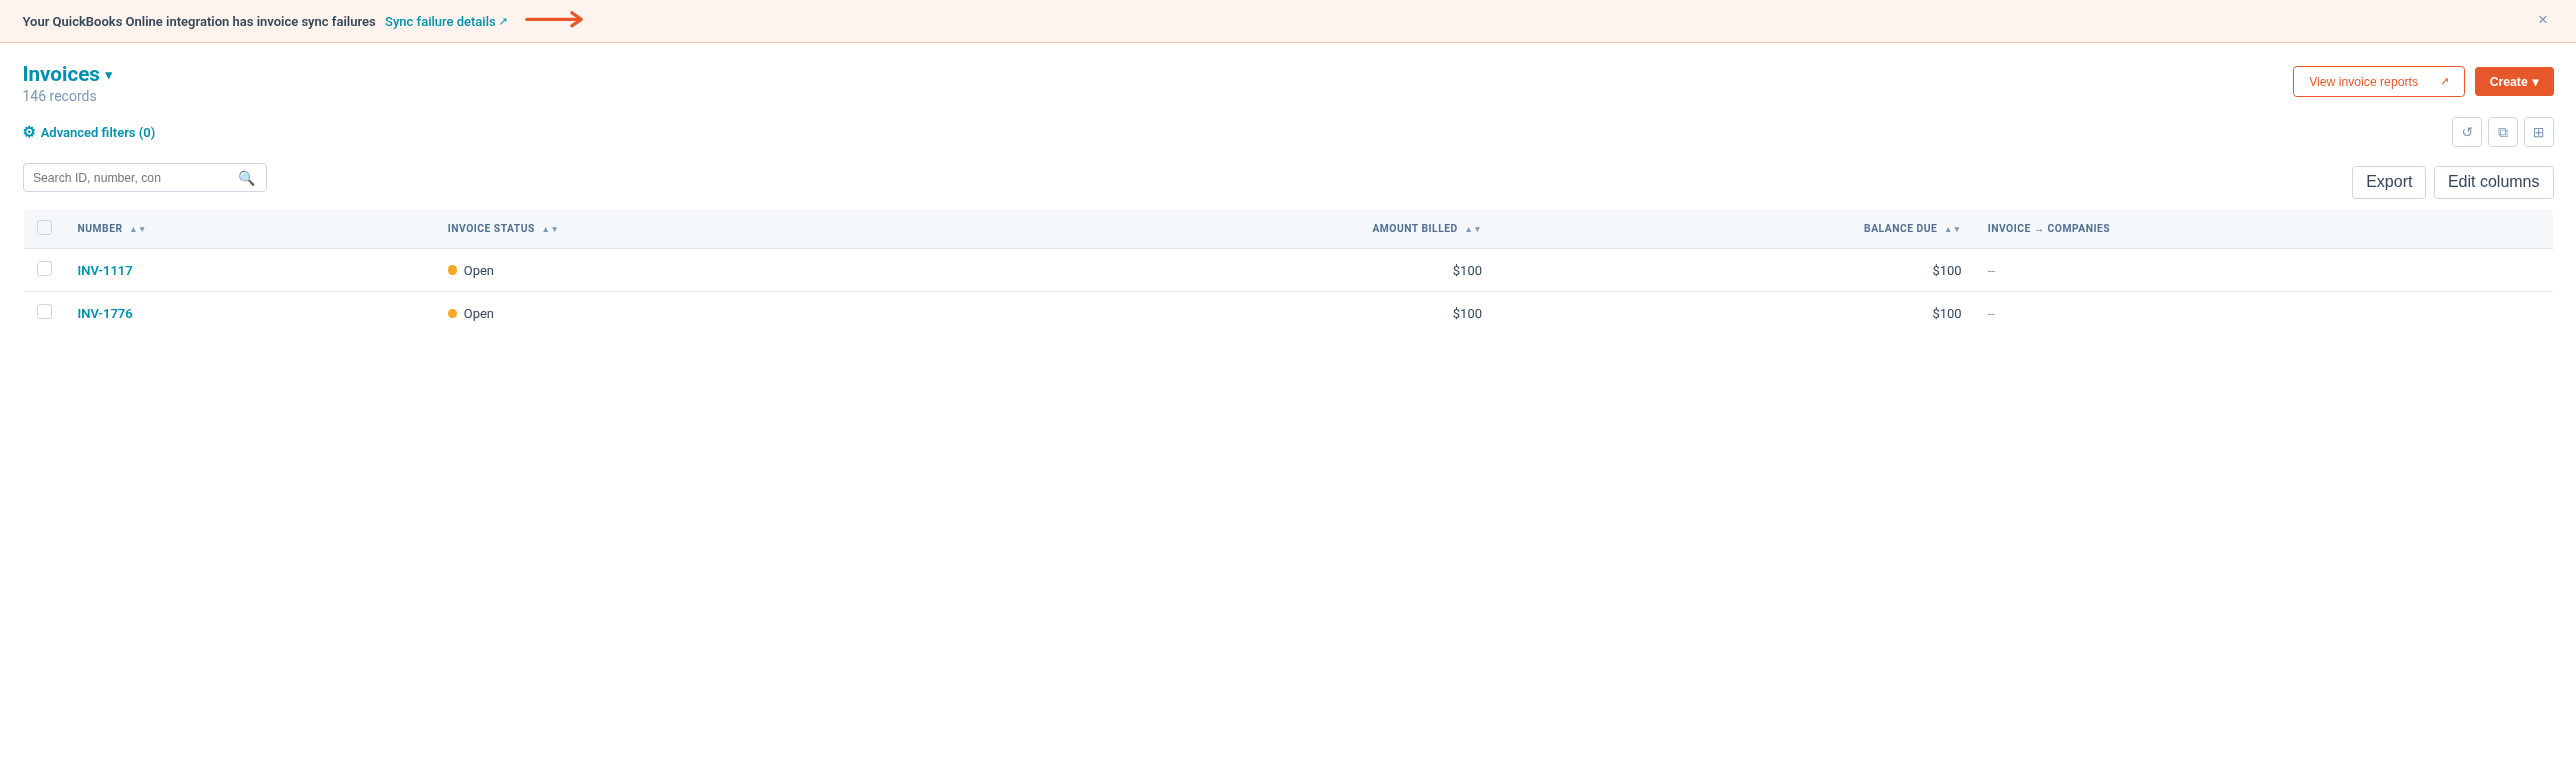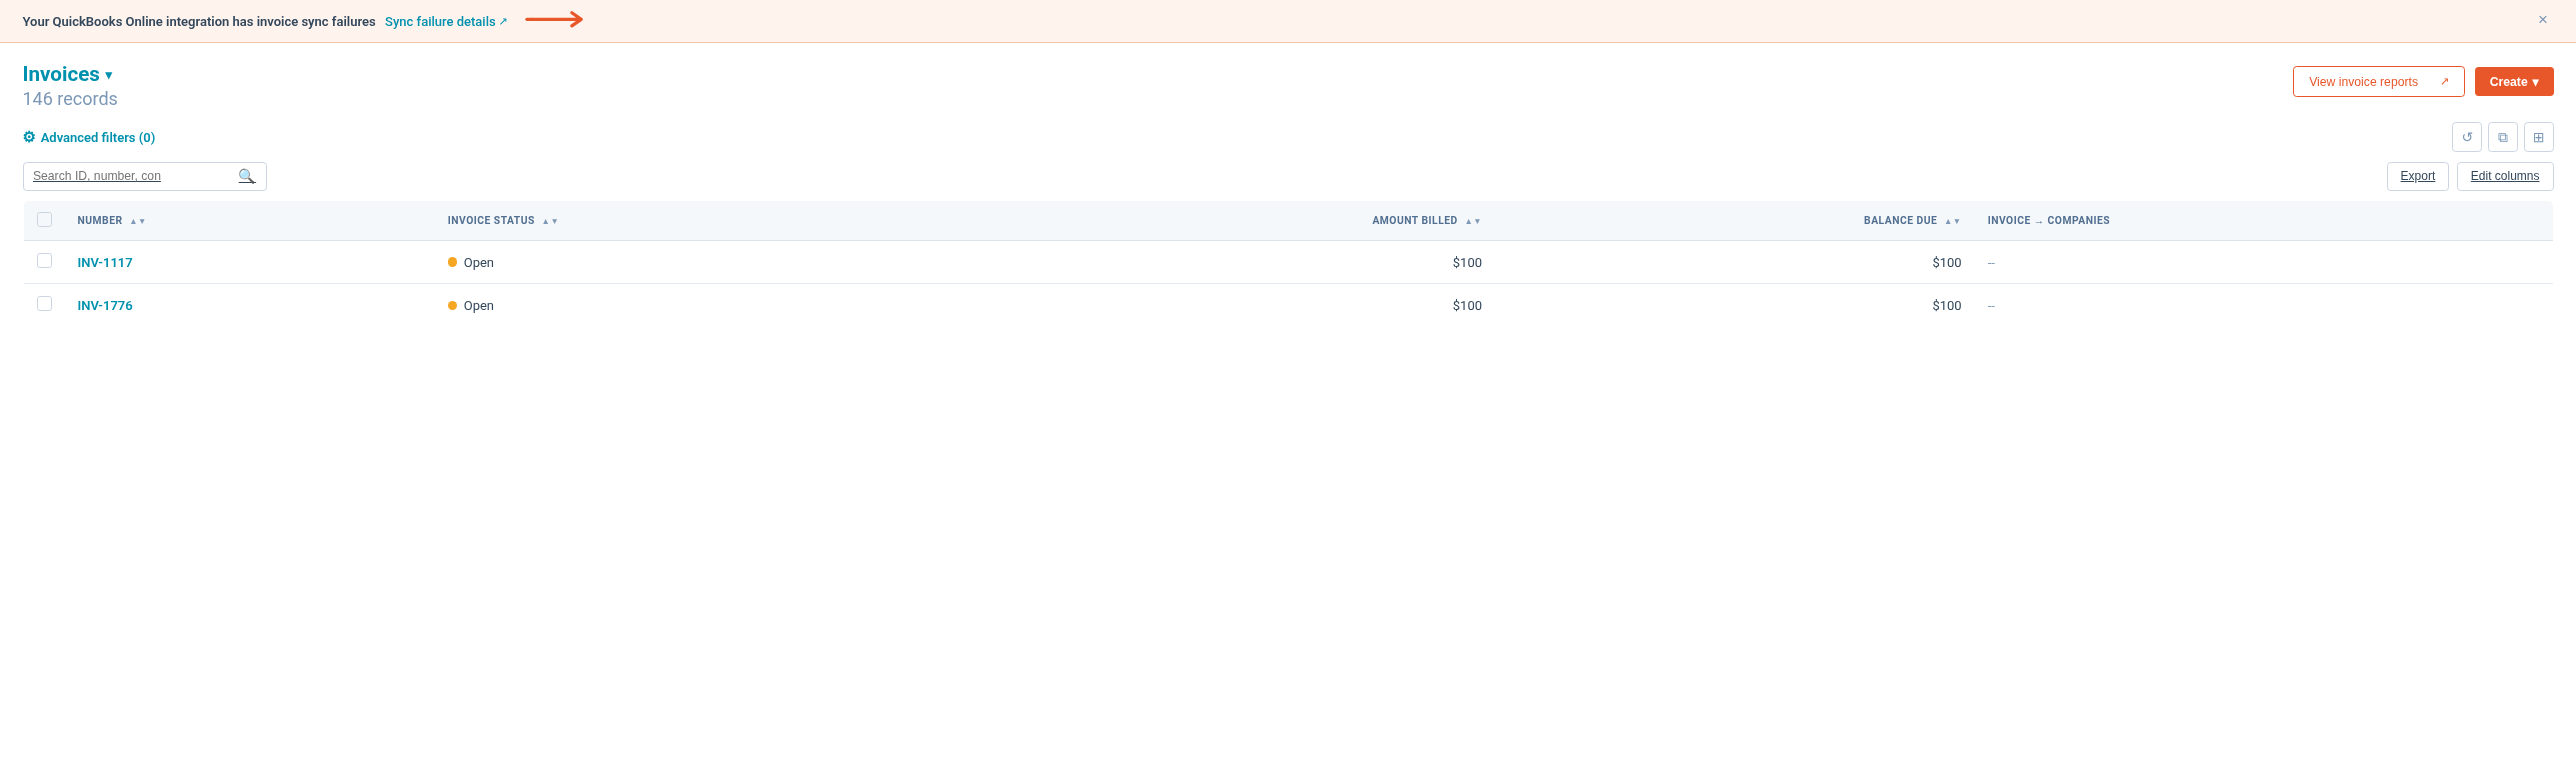--- a/index.html
+++ b/index.html
@@ -73,21 +73,21 @@
       font-size: 20.6px;
       font-weight: 700;
       color: #0091ae;
       cursor: pointer;
     }
     .page-title .chevron {
       font-size: 13px;
       color: #0091ae;
     }
     .page-subtitle {
-      font-size: 18px;
+      font-size: 14px;
       color: #7c98b6;
       margin-top: 1.9px;
     }
     .header-actions {
       display: flex;
       align-items: center;
       gap: 9.4px;
       margin-top: 3.7px;
     }
     .btn-view-reports {
@@ -187,21 +187,20 @@
       color: #7c98b6;
       font-size: 14px;
     }
 
     
     .search-row {
       padding: 0 22.5px 9.4px 22.5px;
       display: flex;
       align-items: center;
       justify-content: space-between;
-      text-decoration: underline;
     }
     .search-box {
       display: flex;
       align-items: center;
       border: 1.4px solid #cbd6e2;
       border-radius: 3.7px;
       background: #fff;
       padding: 5.6px 9.4px;
       width: 244px;
       gap: 5.6px;
@@ -219,23 +218,24 @@
     .search-actions {
       display: flex;
       gap: 7.5px;
     }
     .btn-secondary {
       border: 1.4px solid #cbd6e2;
       background: #fff;
       color: #33475b;
       border-radius: 3.7px;
       padding: 6.6px 13px;
-      font-size: 12px;
-      font-weight: 500;
-      cursor: pointer;
+      font-size: 16px;
+      font-weight: 500;
+      cursor: pointer;
+      margin-top: 9px;
     }
 
     
     .table-container {
       padding: 0 22.5px;
     }
     table {
       width: 100%;
       border-collapse: collapse;
       border: 1.4px solid #e5e9f0;

